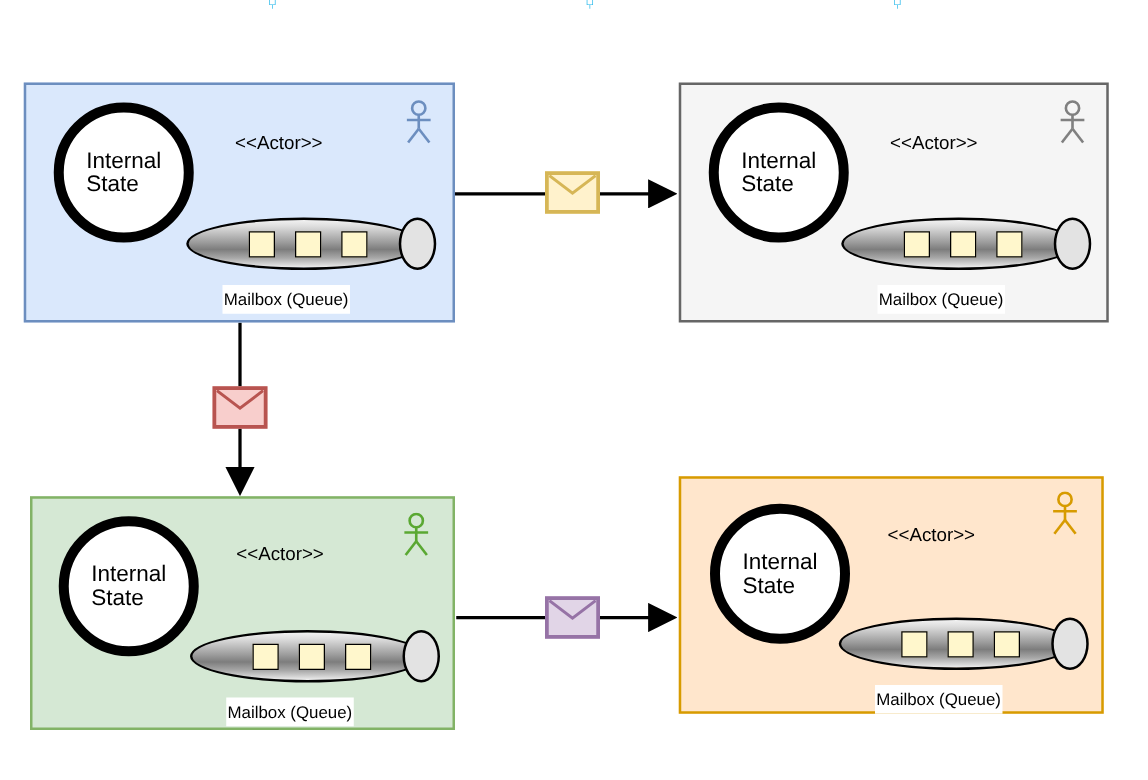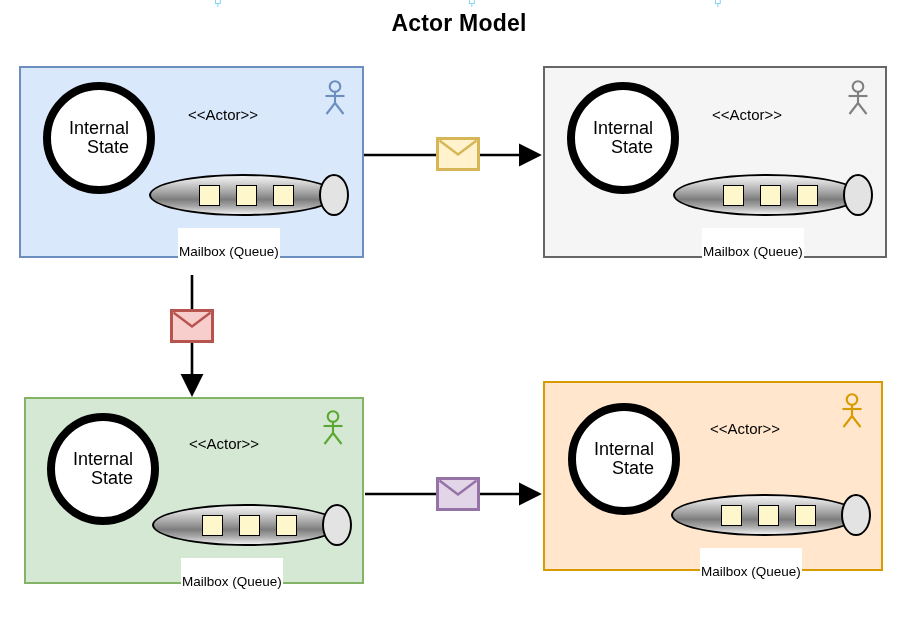--- a/index.html
+++ b/index.html
@@ -56,21 +56,21 @@
     border-radius:50%;
     background:#ffffff;
     border:8px solid #000000;
     display:flex;
     align-items:center;
     justify-content:center;
   }
   .state-label{
     font-size:18px;
     color:#000;
-    text-align:right;
+    text-align:left;
     line-height:1.05;
     white-space:nowrap;
     position:relative;
     z-index:3;
   }
 
   
   .cyl{position:absolute;}
   .cyl-body{
     position:absolute;left:0;top:0;
@@ -93,37 +93,36 @@
     box-sizing:border-box;
     background:#fff7cc;
     border:1.6px solid #000;
   }
   .mailbox-label{
     position:absolute;
     font-size:13.5px;
     color:#000;
     background:#ffffff;
     white-space:nowrap;
-    padding:16px 1px;
+    padding:4px 1px;
   }
 
   
   .env{position:absolute;box-sizing:border-box;border-width:3px;border-style:solid;}
   .env svg{position:absolute;left:0;top:0;}
 </style>
 </head>
 <body>
 
 <div id="canvas">
 
   <div class="topmark" style="left:214px;">⑂</div>
   <div class="topmark" style="left:468px;">⑂</div>
   <div class="topmark" style="left:714px;">⑂</div>
 
-  <div class="title">Actor Model</div>
 
   <svg width="918" height="624" style="position:absolute;left:0;top:0;">
     <defs>
       <marker id="arrhead" markerWidth="9" markerHeight="9" refX="7.5" refY="4.5" orient="auto" markerUnits="strokeWidth">
         <path d="M0,0 L9,4.5 L0,9 z" fill="#000000"></path>
       </marker>
     </defs>
 
     <line x1="364" y1="155" x2="538" y2="155" stroke="#000000" stroke-width="2.6" marker-end="url(#arrhead)"></line>
 

